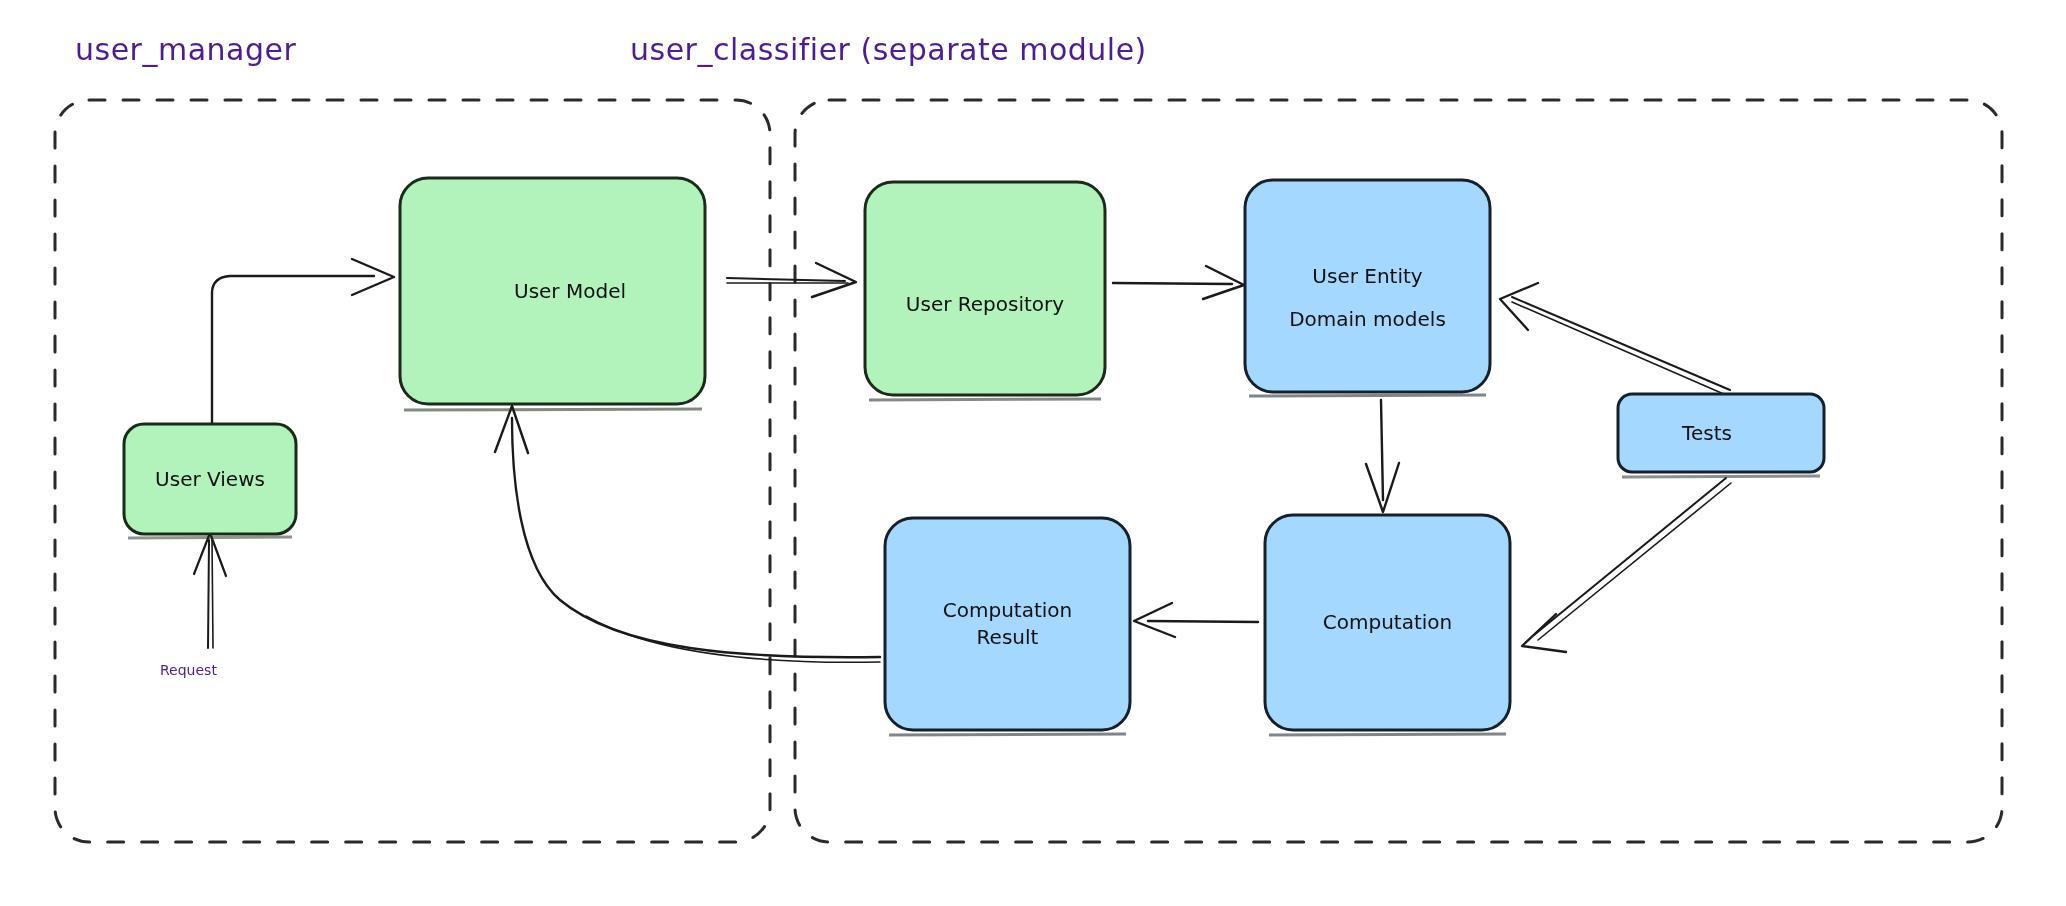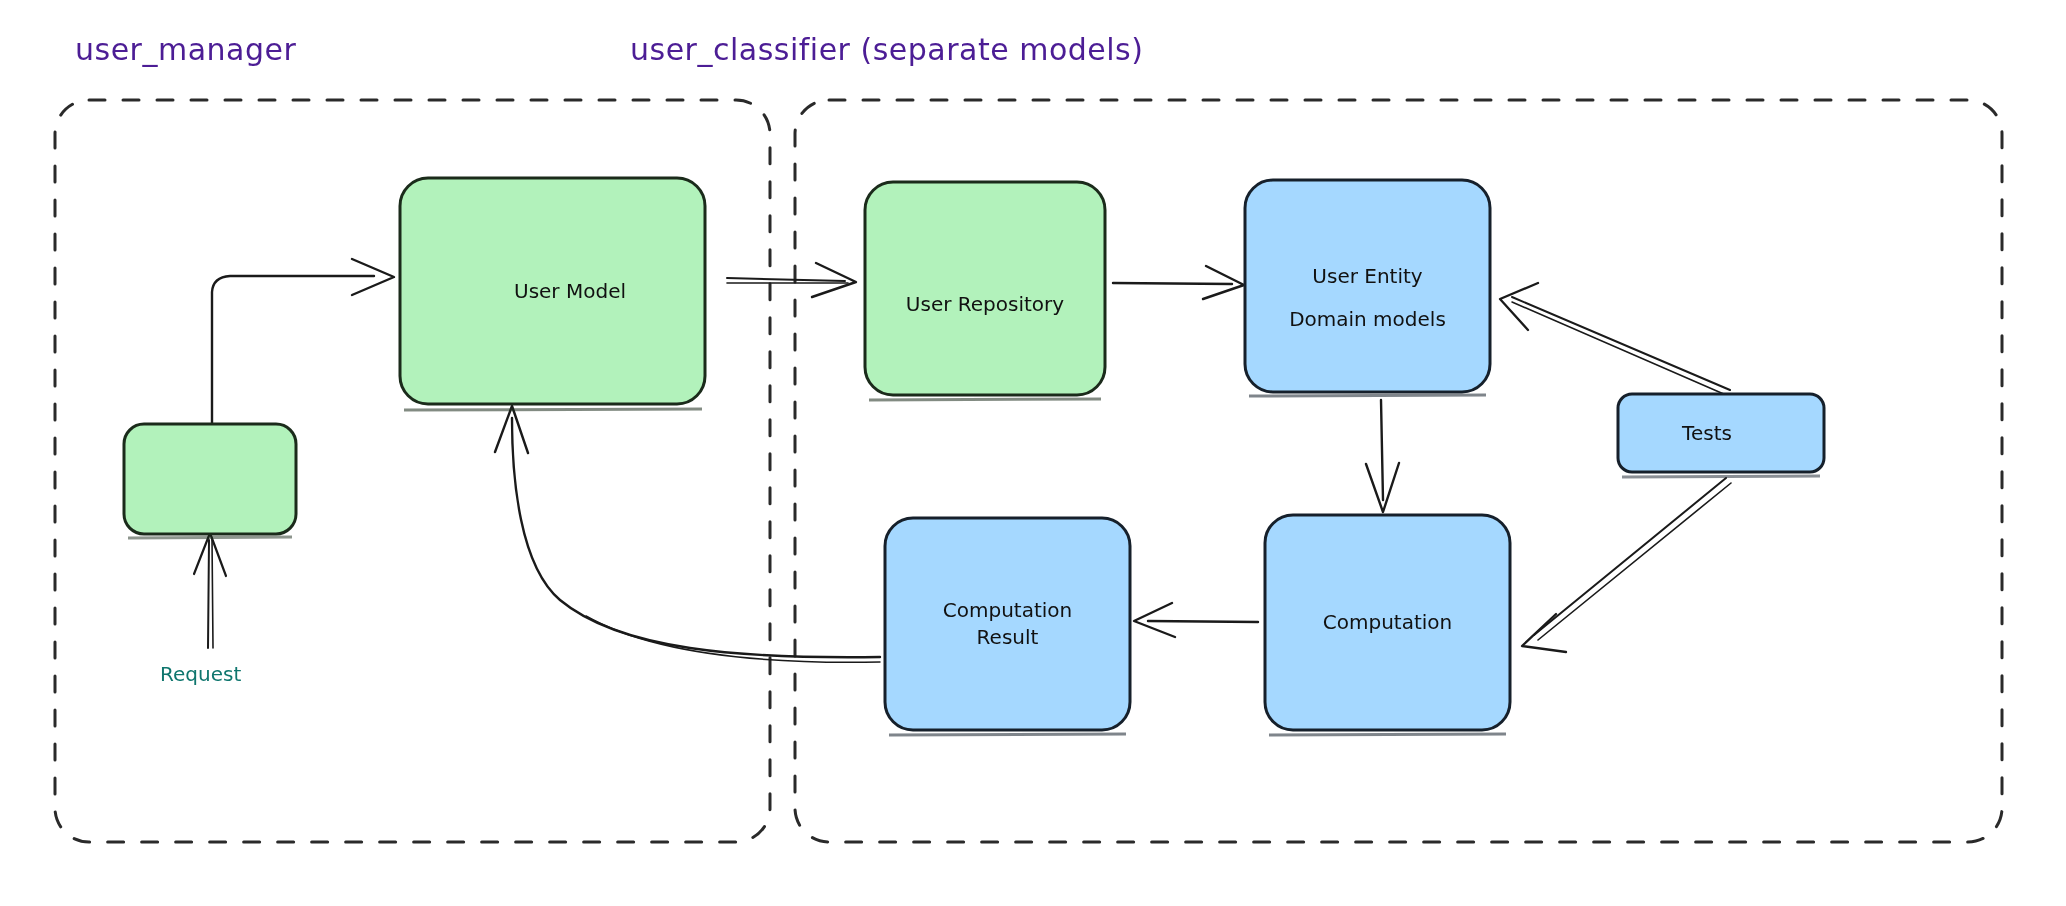--- a/index.html
+++ b/index.html
@@ -43,22 +43,22 @@
     font-size: 20px;
     color: #111111;
     line-height: 1.15;
     box-sizing: border-box;
   }
   .node .line { display: block; }
   .node .line + .line { margin-top: 20px; }
   .edge-label {
     position: absolute;
     font-family: "DejaVu Sans", sans-serif;
-    font-size: 20px;
-    color: #0f766e;
+    font-size: 14px;
+    color: #4c1d95;
     white-space: nowrap;
   }
 </style>
 </head>
 <body>
 
 <div id="canvas">
 
   <svg class="layer" viewBox="0 0 2066 906">
     <defs>
@@ -123,21 +123,21 @@
 
     <g>
       <path d="M 1726 478 L 1534 635" fill="none" stroke="#1a1a1a" stroke-width="2" stroke-linecap="round"></path>
       <path d="M 1731 483 L 1538 640" fill="none" stroke="#1a1a1a" stroke-width="1.6" stroke-linecap="round"></path>
       <path d="M 1556 614 L 1522 646 L 1566 652" fill="none" stroke="#1a1a1a" stroke-width="2.3" stroke-linecap="round" stroke-linejoin="round"></path>
     </g>
   </svg>
 
   <div class="module-title" style="left:75px; top:32px;">user_manager</div>
 
-  <div class="module-title" style="left:630px; top:32px;">user_classifier (separate models)</div>
+  <div class="module-title" style="left:630px; top:32px;">user_classifier (separate module)</div>
 
   <svg class="layer" viewBox="0 0 2066 906">
 
     <g>
       <path d="M 404 410 L 702 409" stroke="#1b2b1b" stroke-width="3" fill="none" opacity="0.55"></path>
       <rect x="400" y="178" width="305" height="226" rx="28" ry="28" fill="#b2f2bb" stroke="#1b2b1b" stroke-width="3"></rect>
     </g>
 
     <g>
       <path d="M 128 538 L 292 537" stroke="#1b2b1b" stroke-width="3" fill="none" opacity="0.5"></path>
@@ -167,20 +167,23 @@
     <g>
       <path d="M 1269 735 L 1506 734" stroke="#16202b" stroke-width="3" fill="none" opacity="0.55"></path>
       <rect x="1265" y="515" width="245" height="215" rx="28" ry="28" fill="#a5d8ff" stroke="#16202b" stroke-width="3"></rect>
     </g>
   </svg>
 
   <div class="node" style="left:400px; top:178px; width:305px; height:226px;padding-left:35px;">
     <span class="line">User Model</span>
   </div>
 
+  <div class="node" style="left:124px; top:424px; width:172px; height:110px;">
+    <span class="line">User Views</span>
+  </div>
 
   <div class="node" style="left:865px; top:182px; width:240px; height:245px;">
     <span class="line">User Repository</span>
   </div>
 
   <div class="node" style="left:1245px; top:180px; width:245px; height:236px;">
     <span class="line">User Entity</span>
     <span class="line">Domain models</span>
   </div>
 

